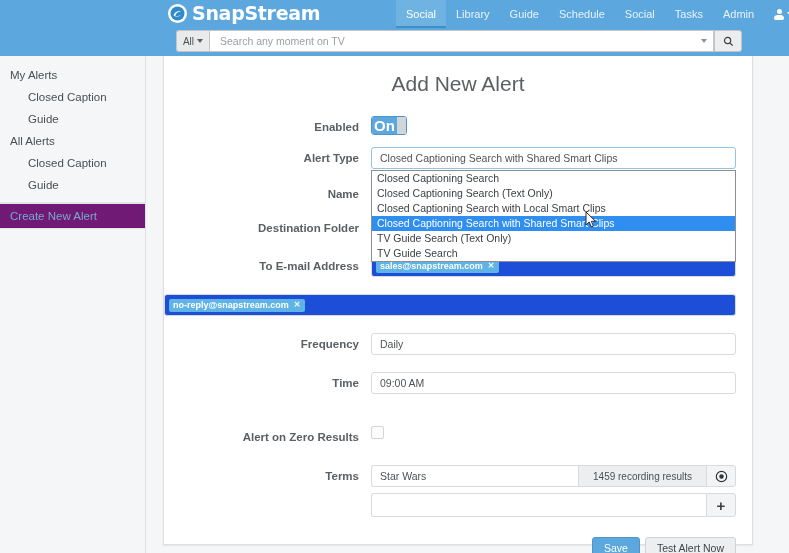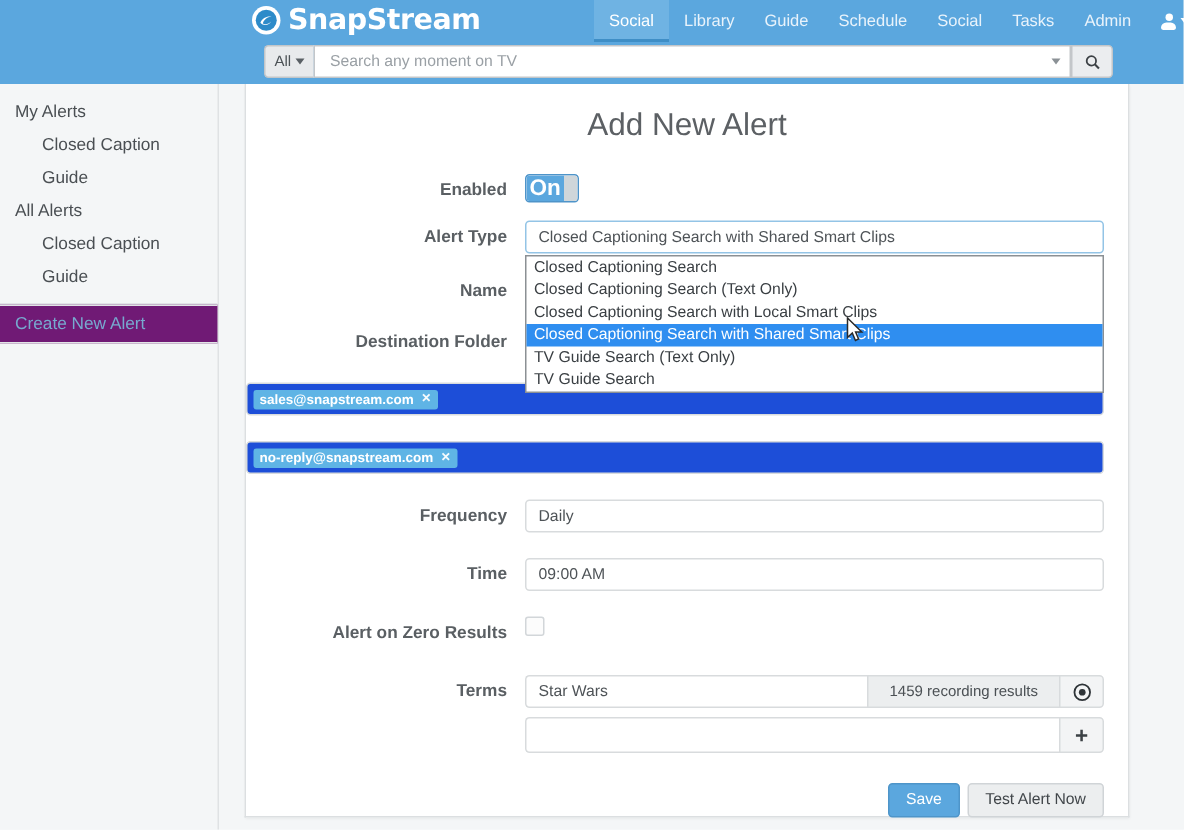--- a/index.html
+++ b/index.html
@@ -164,21 +164,21 @@
     margin: 16px 0 20px 0;
     font-family: "Liberation Sans", sans-serif;
   }
 
   .form-row {
     display: flex; align-items: flex-start;
     margin-bottom: 12px;
     position: relative;
   }
   .form-label {
-    width: 186px;
+    width: 207px;
     text-align: right;
     padding-right: 12px;
     font-size: 11.5px;
     font-weight: bold;
     color: #5a5f63;
     padding-top: 5px;
   }
   .form-field { flex: 1; padding-right: 16px; position: relative; }
 
   .input-box {
@@ -448,20 +448,21 @@
   </div>
 
   <div class="form-row" style="margin-bottom:16px;">
     <div class="form-label">Destination Folder</div>
     <div class="form-field">
       <input class="input-box" type="text" value="" style="">
     </div>
   </div>
 
   <div class="form-row" style="margin-bottom:17px;">
+    <div class="form-label">To E-mail Address</div>
     <div class="form-field">
       <div class="tag-input">
         <span class="tag">
           <span>sales@snapstream.com</span>
           <span class="tag-x">✕</span>
         </span>
       </div>
     </div>
   </div>
 
@@ -476,21 +477,21 @@
     </div>
   </div>
 
   <div class="form-row" style="margin-bottom:17px;">
     <div class="form-label">Frequency</div>
     <div class="form-field">
       <input class="input-box" type="text" value="Daily" style="">
     </div>
   </div>
 
-  <div class="form-row" style="margin-bottom:17px;">
+  <div class="form-row" style="margin-bottom:32px;">
     <div class="form-label">Time</div>
     <div class="form-field">
       <input class="input-box" type="text" value="09:00 AM" style="">
     </div>
   </div>
 
   <div class="form-row" style="margin-bottom:22px;">
     <div class="form-label">Alert on Zero Results</div>
     <div class="form-field">
       <span class="checkbox"></span>

